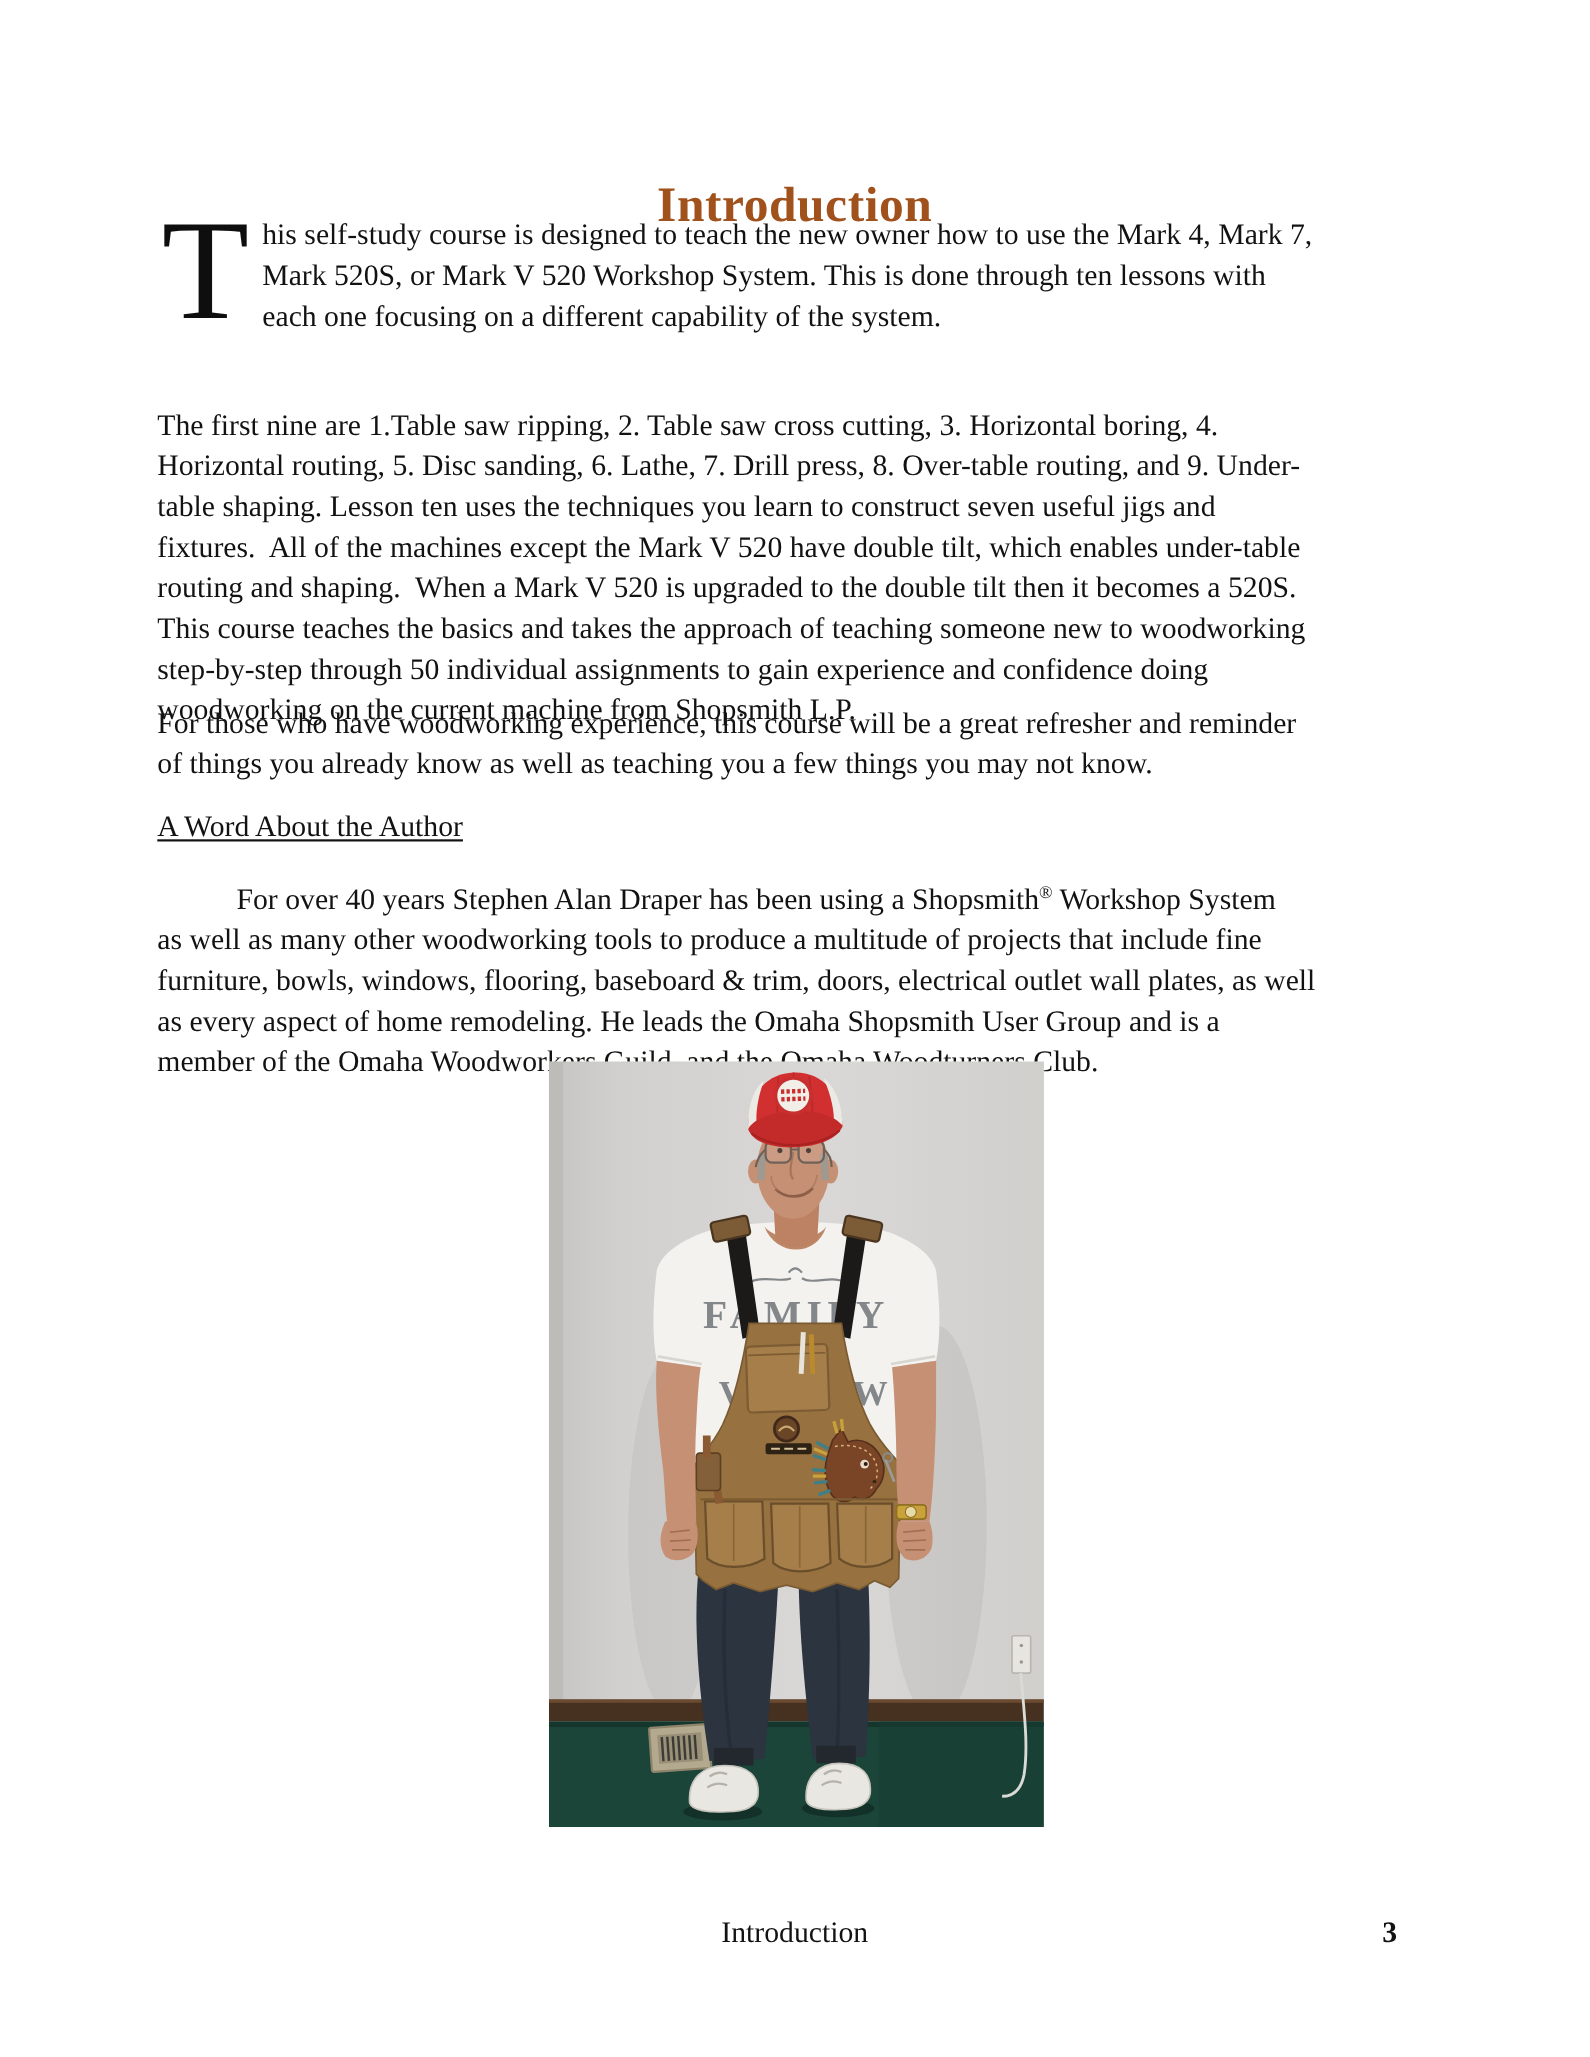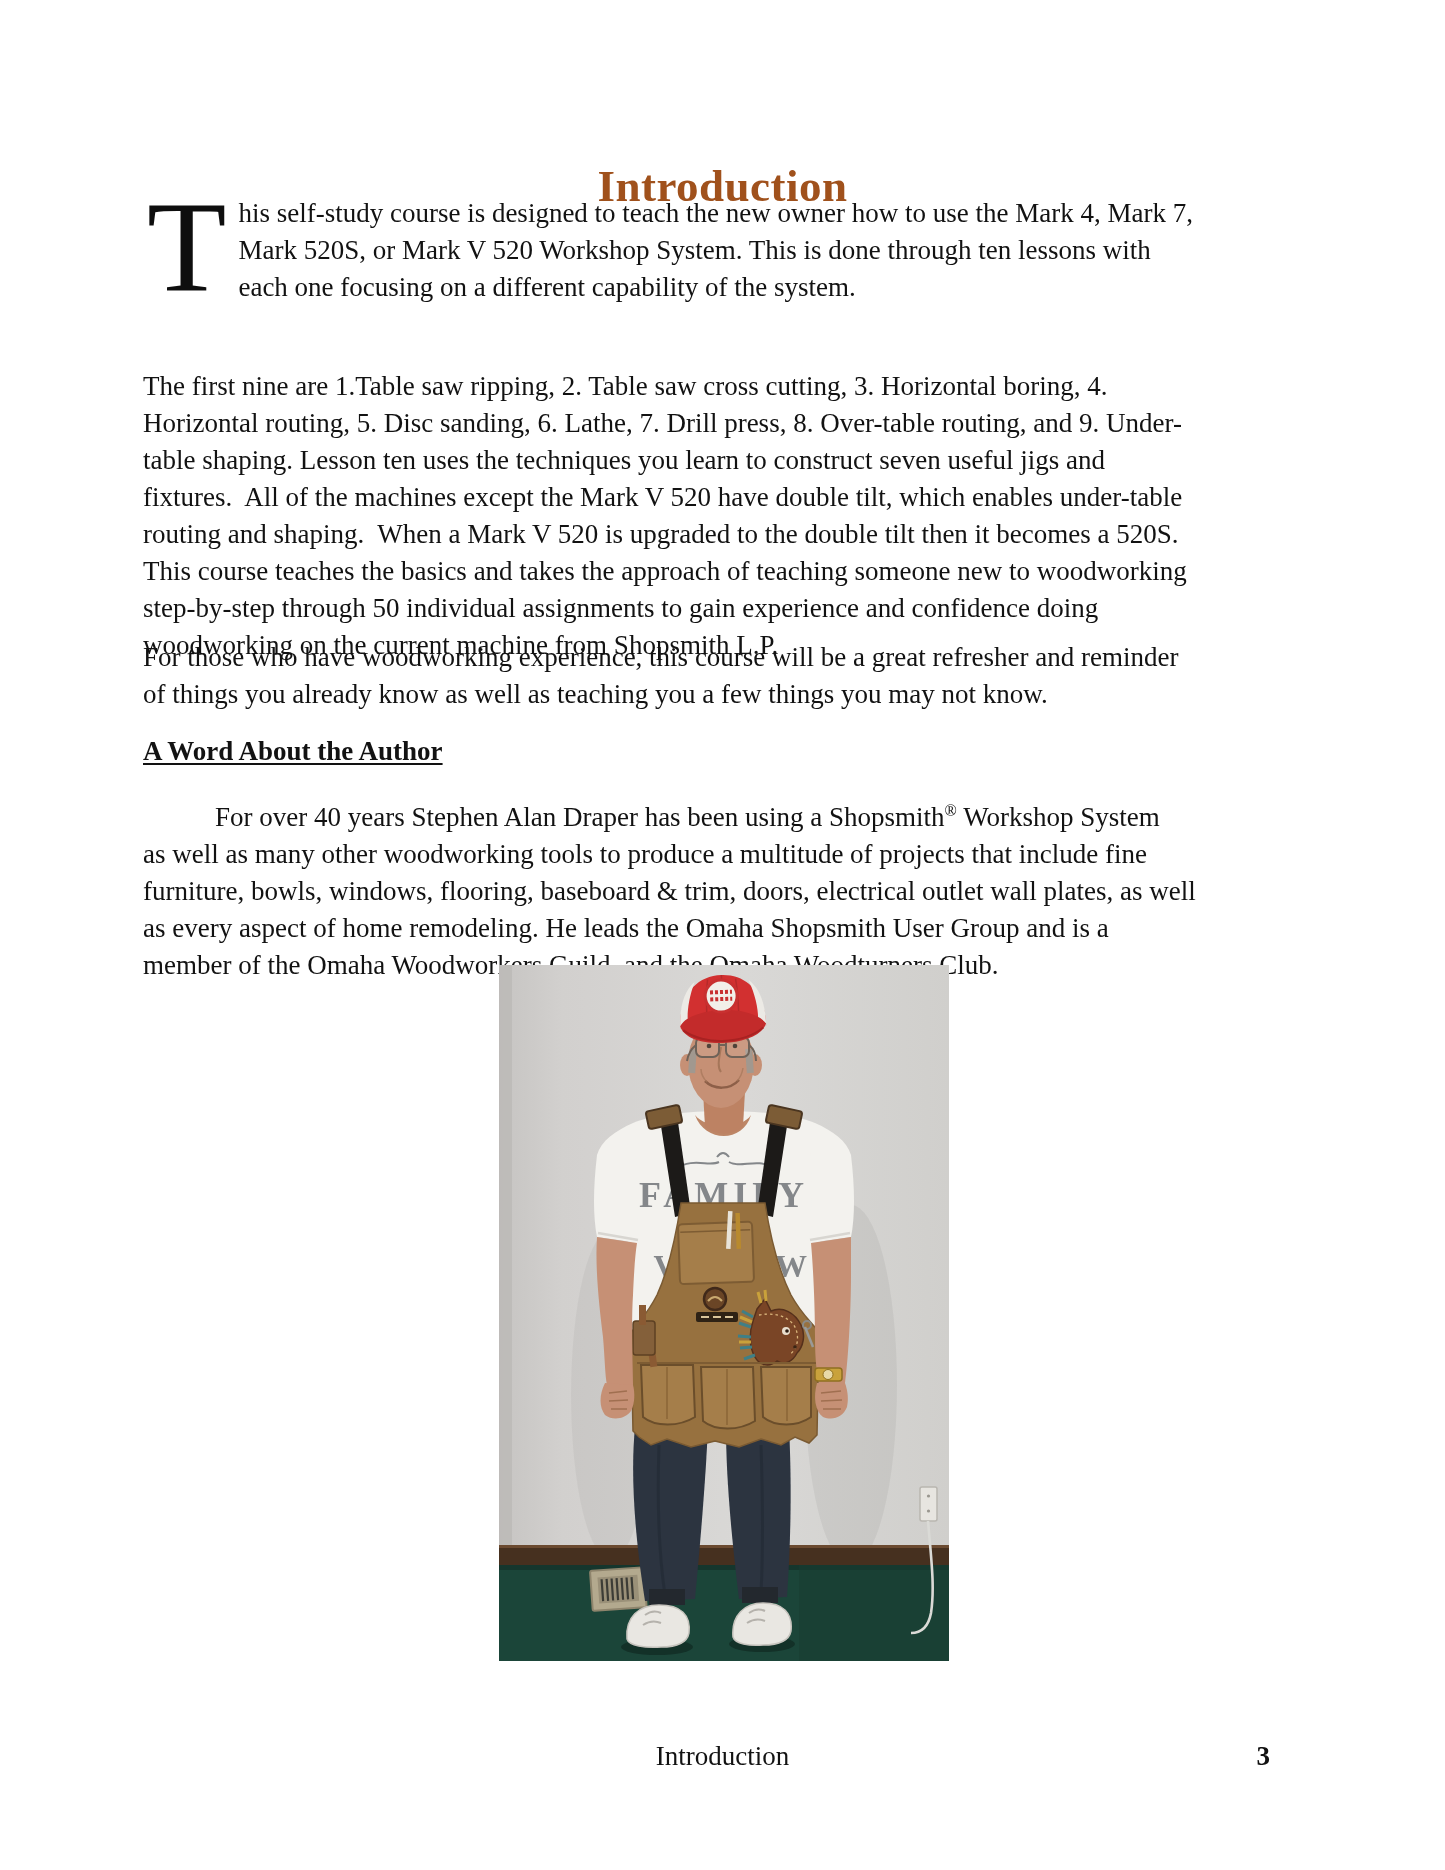--- a/index.html
+++ b/index.html
@@ -17,21 +17,21 @@
     font-size:27px; line-height:37px; color:#121212;
   }
   .lines { white-space:pre-wrap; }
   .indent-first { text-indent:72px; }
   .dropcap {
     float:left; font-size:130px; line-height:96px;
     padding:3px 12px 0 4px; color:#0e0e0e; font-weight:400;
   }
   .section-heading {
     position:absolute; left:143px; font-size:27px; line-height:37px;
-    text-decoration:underline; text-underline-offset:3px;font-weight:bold;
+    text-decoration:underline; text-underline-offset:3px;
   }
   .author-line1 { text-indent:72px; }
   sup.reg { font-size:60%; vertical-align:super; line-height:0; }
   .photo-frame {
     position:absolute; left:499px; top:965px; width:450px; height:696px;
     overflow:hidden; background:#d6d5d3;
   }
   .photo-frame svg { display:block; }
   .footer-center {
     position:absolute; top:1741px; left:0; width:100%;

